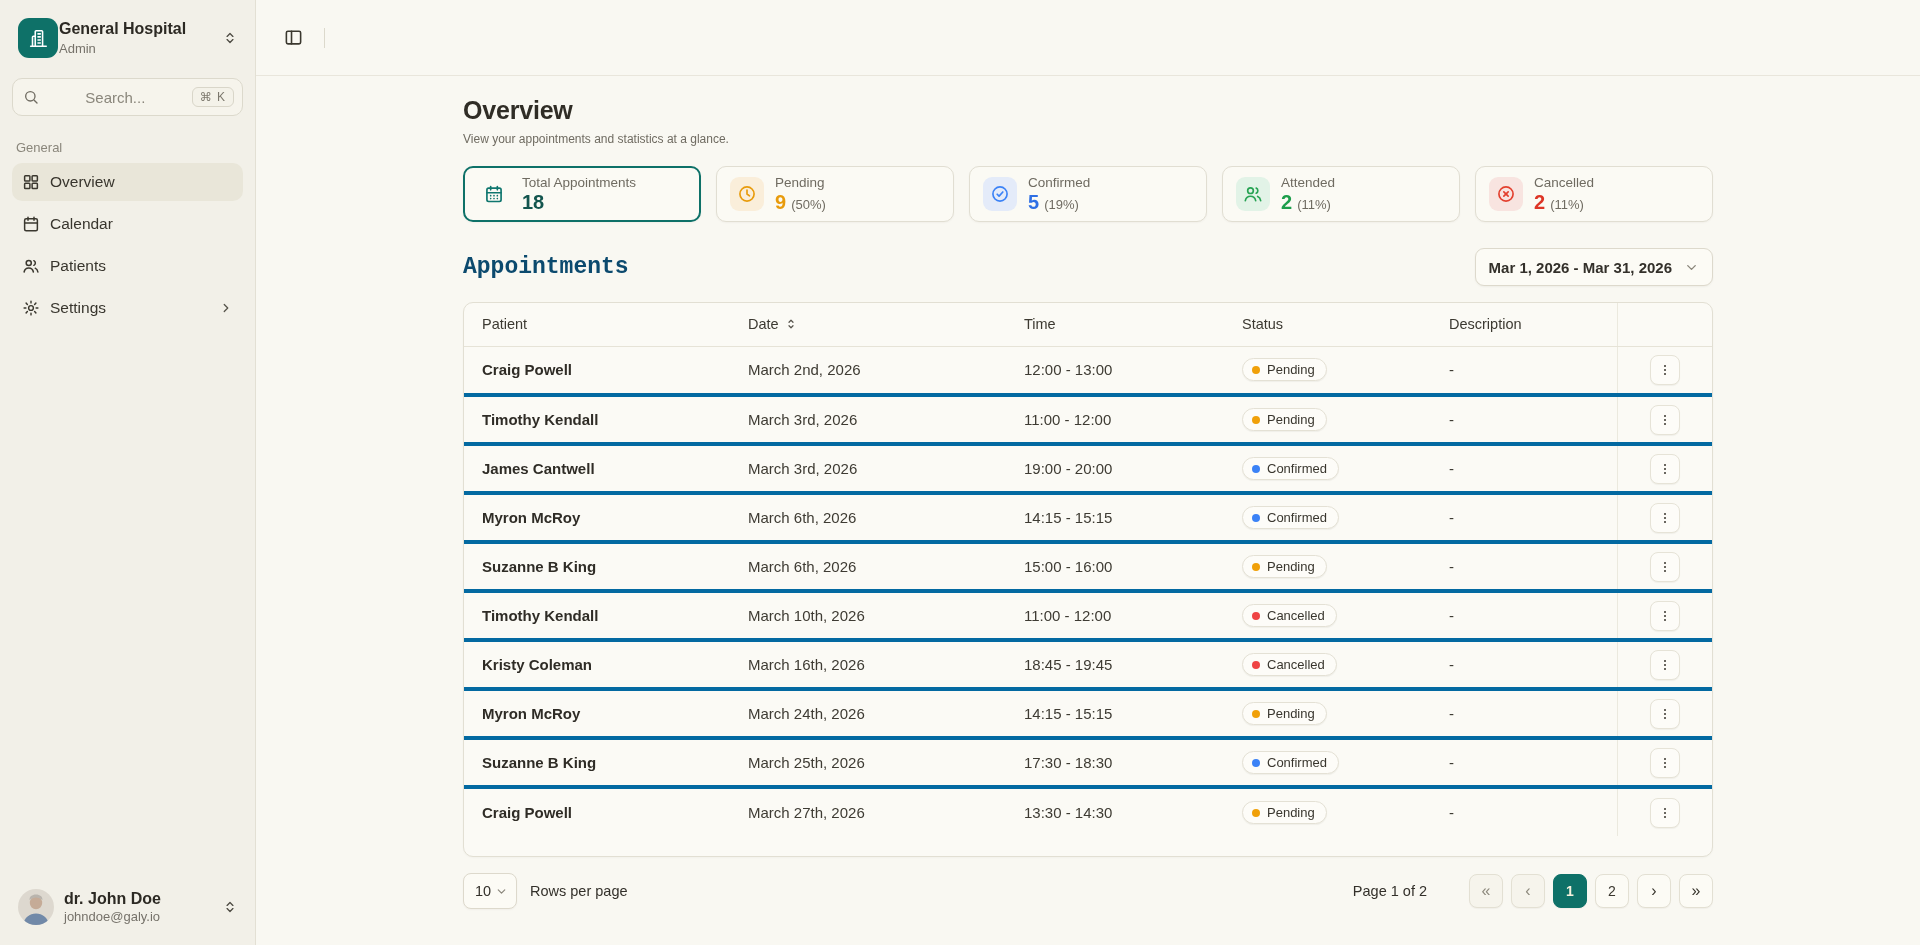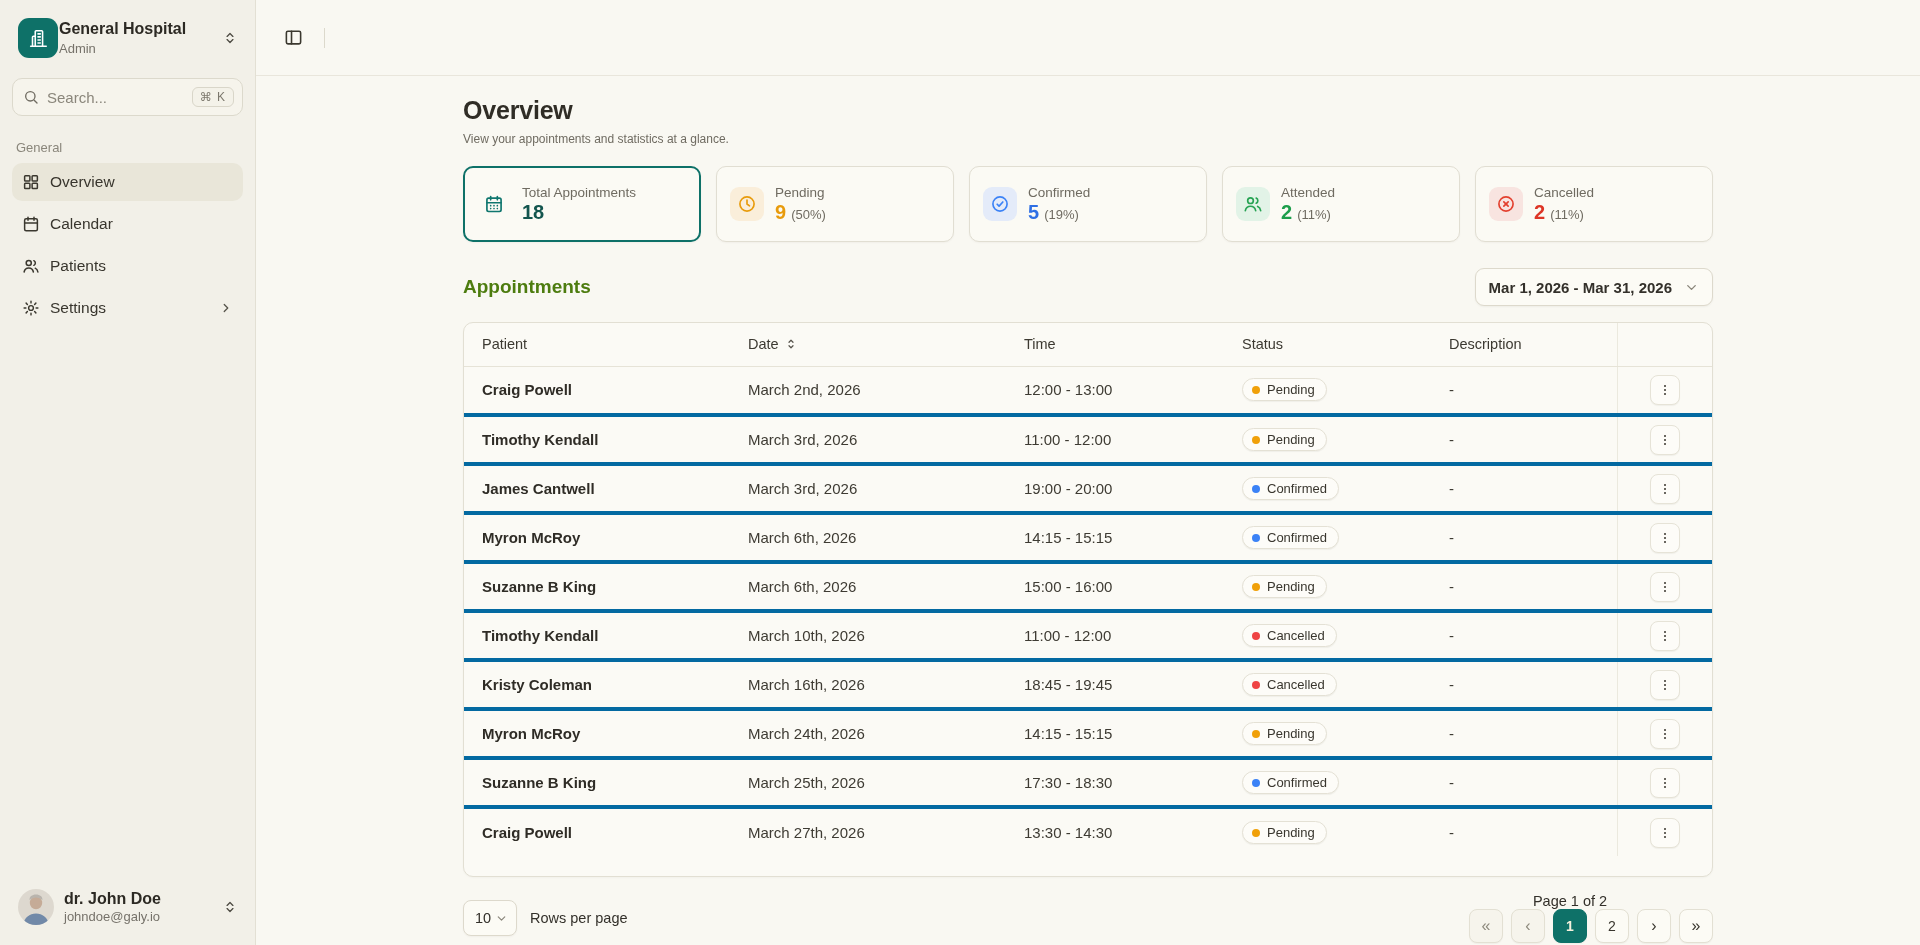--- a/index.html
+++ b/index.html
@@ -21,21 +21,21 @@
   .org-logo { width:40px; height:40px; border-radius:11px; background:#0e7168; display:flex; align-items:center; justify-content:center; flex:none; }
   .org-meta { flex:1; min-width:0; }
   .org-name { font-size:16px; font-weight:700; color:#2c2923; line-height:1.15; }
   .org-role { font-size:13px; color:#76726a; margin-top:2px; }
   .updown { color:#4d4a42; }
 
   .searchbox {
     margin-top:16px; height:38px; border:1px solid #dcd9cc; border-radius:10px;
     background:#f6f4ec; display:flex; align-items:center; padding:0 8px 0 10px; gap:8px; cursor:text;
   }
-  .searchbox .ph { flex:1; font-size:15px; color:#8a867b; }
+  .searchbox .ph { flex:1; font-size:15px; color:#8a867b;text-align:center; }
   .kbd {
     border:1px solid #d9d6c9; border-radius:6px; background:#f4f2e9;
     font-size:12px; color:#7c786d; padding:2px 7px; letter-spacing:1px;
   }
   .section-label { margin:24px 4px 8px 4px; font-size:13px; color:#8a867b; }
 
   .nav { display:flex; flex-direction:column; gap:4px; }
   .nav-item {
     height:38px; border-radius:10px; display:flex; align-items:center; gap:10px;
     padding:0 10px; font-size:15.5px; color:#39362e; cursor:pointer;
@@ -60,35 +60,35 @@
 
   .content { flex:1; overflow:hidden; }
   .container { width:1250px; margin:20px auto 0 auto; }
 
   .page-title { font-size:25px; font-weight:800; color:#302d26; letter-spacing:-0.2px; }
   .page-subtitle { font-size:12px; color:#6f6b61; margin-top:7px; }
 
   
   .stats { margin-top:20px; display:grid; grid-template-columns:repeat(5,1fr); gap:15px; }
   .stat-card {
-    height:76px; background:#fbfaf4; border:1px solid #e1ded2; border-radius:10px;
+    height:56px; background:#fbfaf4; border:1px solid #e1ded2; border-radius:10px;
     display:flex; align-items:center; gap:11px; padding:0 13px;
     box-shadow:0 1px 2px rgba(40,34,16,0.04); cursor:pointer;
   }
   .stat-card.selected { border:2px solid #0e7168; padding:0 12px; }
   .stat-ic { width:34px; height:34px; border-radius:9px; display:flex; align-items:center; justify-content:center; flex:none; }
   .stat-body { min-width:0; }
   .stat-label { font-size:13.5px; color:#6f6b61; white-space:nowrap; }
   .stat-line { display:flex; align-items:baseline; gap:5px; margin-top:1px; }
   .stat-value { font-size:20px; font-weight:700; }
   .stat-pct { font-size:13px; color:#6f6b61; }
 
   
   .appt-head { margin-top:26px; display:flex; align-items:center; justify-content:space-between; }
-  .appt-title { font-size:19px; font-weight:700; color:#4d7c0f; }
+  .appt-title { font-size:23px; font-weight:700; color:#0c4a6e;font-family:Liberation Mono, monospace; }
   .daterange-btn {
     height:38px; border:1px solid #ddd9cc; border-radius:9px; background:#fcfbf5;
     display:flex; align-items:center; gap:12px; padding:0 13px;
     font-size:15px; font-weight:600; color:#33302a; box-shadow:0 1px 2px rgba(40,34,16,0.05);
   }
   .daterange-btn .chev { color:#8a867b; }
 
   
   .table-card {
     margin-top:16px; background:#fbfaf5; border:1px solid #e2dfd3; border-radius:10px;
@@ -126,21 +126,21 @@
   .table-footer { margin-top:16px; display:flex; align-items:center; justify-content:space-between; padding-bottom:20px; }
   .rpp { display:flex; align-items:center; gap:13px; }
   .rpp-select {
     width:54px; height:36px; border:1px solid #ddd9cc; border-radius:8px; background:#fcfbf5;
     display:flex; align-items:center; justify-content:space-between; padding:0 8px 0 11px;
     font-size:14.5px; color:#33302a; box-shadow:0 1px 2px rgba(40,34,16,0.04);
   }
   .rpp-select .chev { color:#8a867b; }
   .rpp-label { font-size:14.5px; color:#33302a; }
 
-  .pager { display:flex; align-items:center;flex-direction:column; }
+  .pager { display:flex; align-items:center; }
   .page-info { font-size:14.5px; color:#33302a; margin-right:42px; }
   .pg-btns { display:flex; gap:8px; }
   .pg-btn {
     min-width:34px; height:34px; border-radius:8px; border:1px solid #e3e0d3; background:#fcfbf5;
     display:inline-flex; align-items:center; justify-content:center;
     font-size:14px; color:#39362e; box-shadow:0 1px 1px rgba(40,34,16,0.04);
   }
   .pg-btn.disabled { color:#8d897d; background:#f6f4ec; cursor:default; }
   .pg-btn.active { background:#0e7168; border-color:#0e7168; color:#f6f1dd; font-weight:600; }
   .pg-arrow { font-size:16px; line-height:1; }

